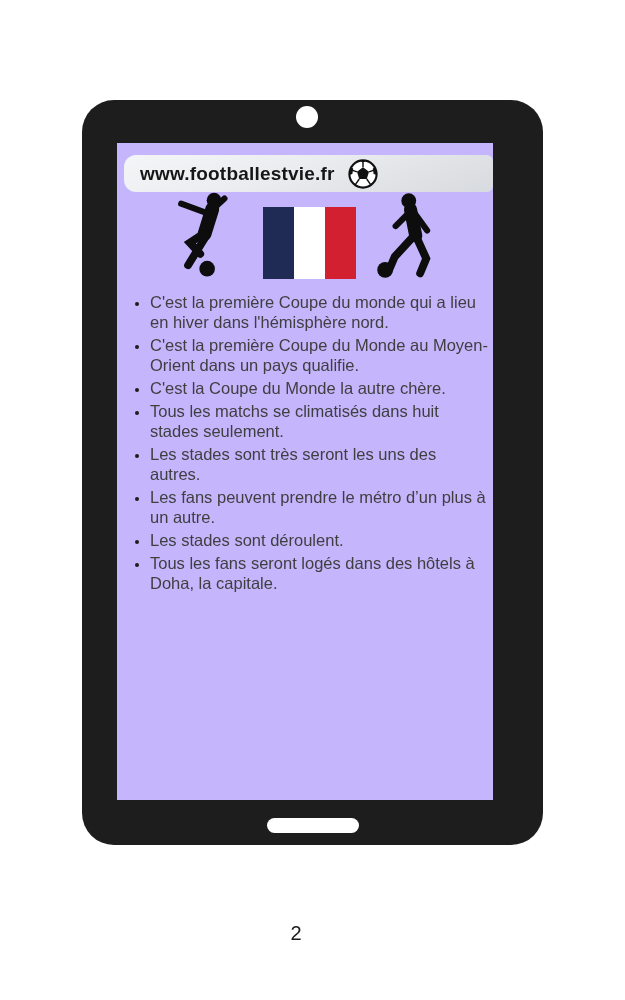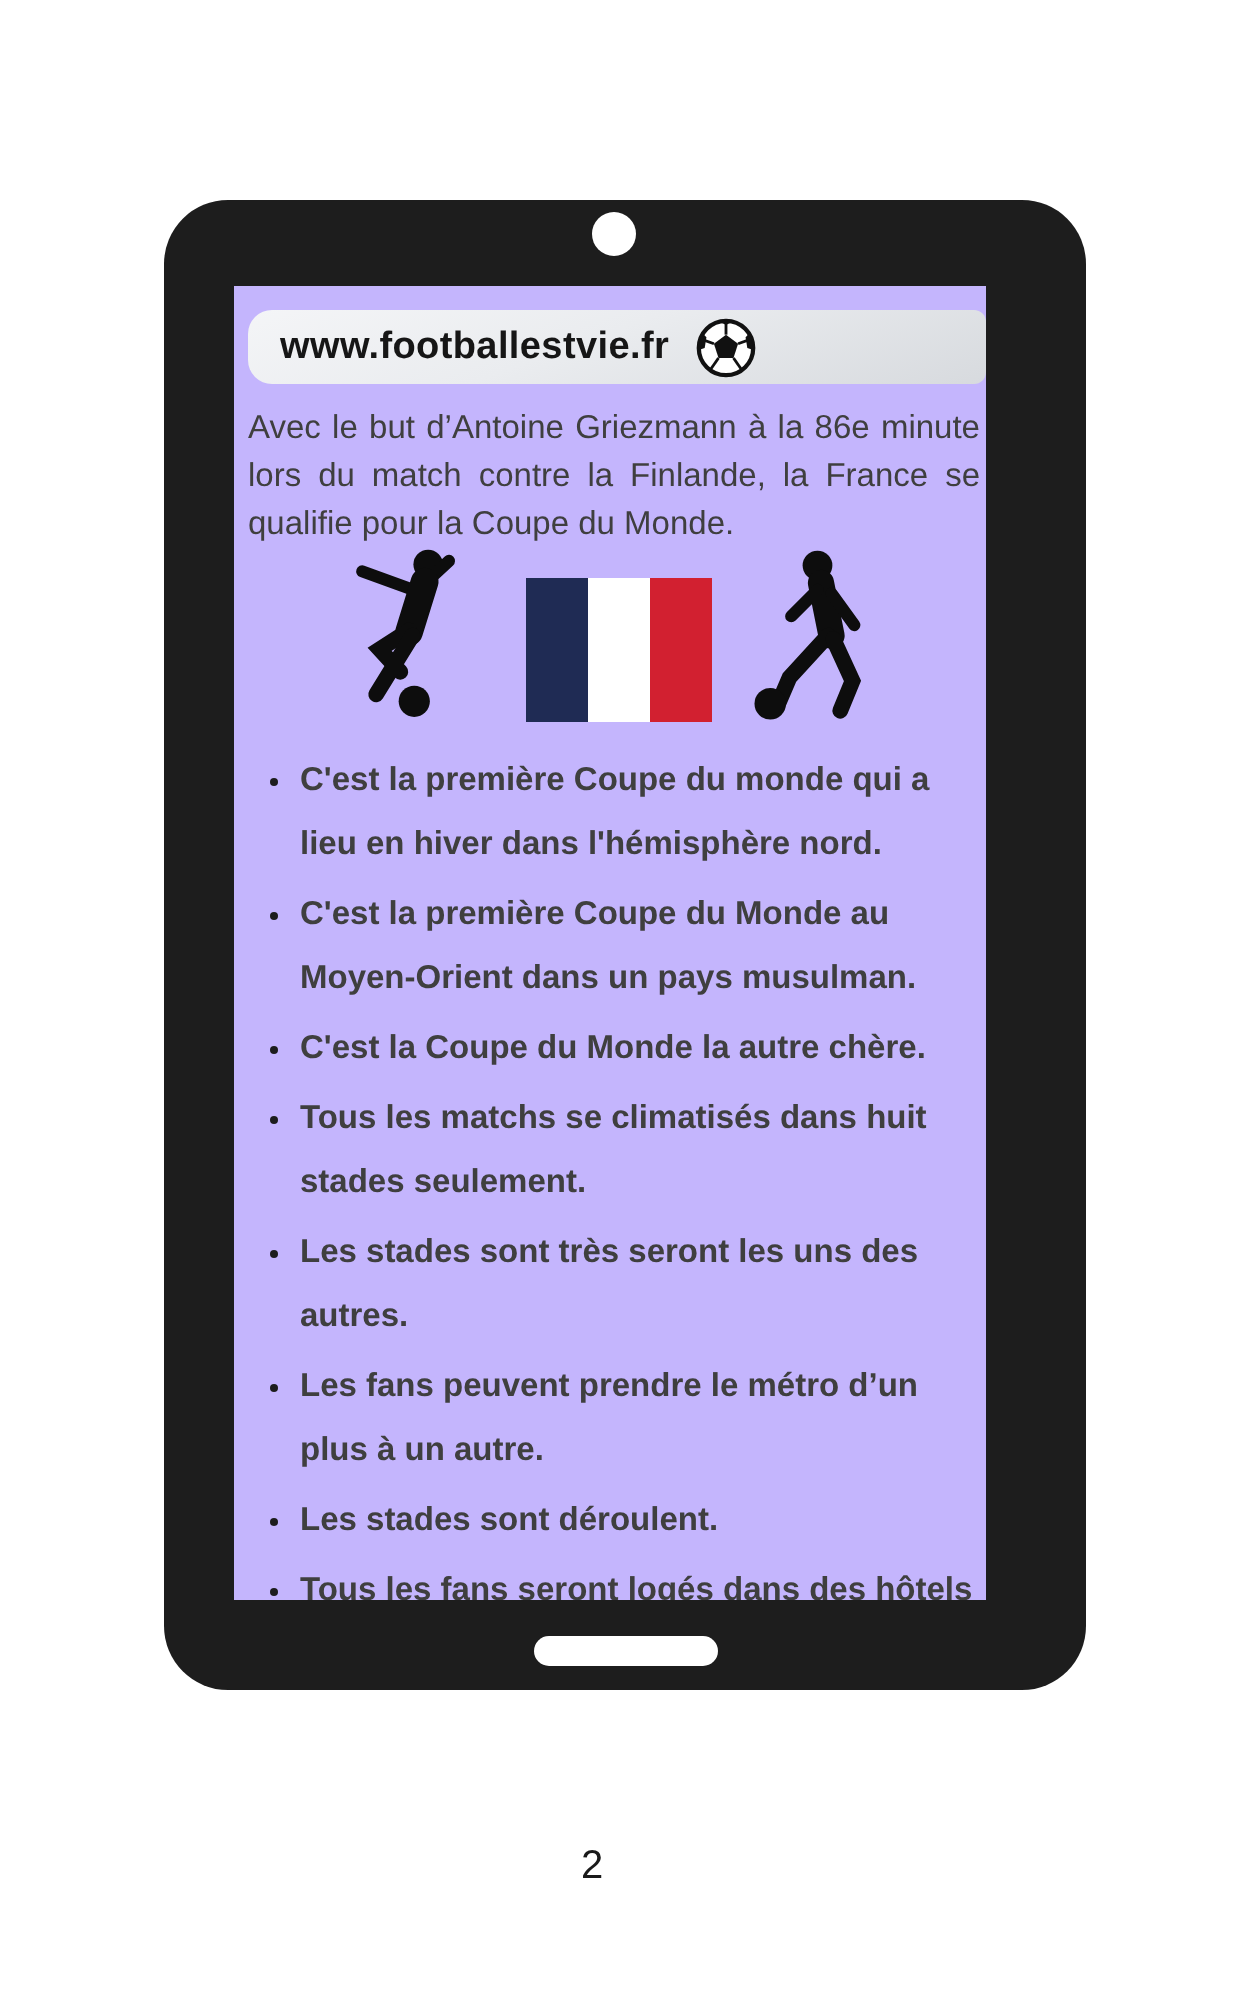--- a/index.html
+++ b/index.html
@@ -54,23 +54,22 @@
     margin-top:-6px;height:96px;
     display:flex;align-items:flex-end;justify-content:center;gap:16px;
   }
   .player svg{display:block;}
   .flag{display:flex;height:72px;width:93px;margin-bottom:3px;}
   .flag .stripe{width:31px;height:72px;}
 
   
   ul.facts{
     margin:10px 4px 0 7px;padding-left:26px;
-    font-size:16.5px;line-height:32px;color:#3f3f3f;
+    font-size:16.5px;line-height:20px;color:#3f3f3f;
     list-style:disc;
-    font-weight:bold;
   }
   ul.facts li{margin-bottom:3px;}
   ul.facts li::marker{color:#1d1d1d;font-size:14px;}
 
   
   .pagenum{
     position:absolute;top:922px;left:0;width:592px;
     text-align:center;font-size:20px;color:#1a1a1a;
   }
 </style>
@@ -106,21 +105,20 @@
               <polygon points="14,-3 22,-3 24,2 18,5 12,2"></polygon>
               <polygon points="32,9 38,13 36,20 30,18 29,12"></polygon>
               <polygon points="25,31 31,27 35,32 30,38 24,36"></polygon>
               <polygon points="11,31 5,27 1,32 6,38 12,36"></polygon>
               <polygon points="4,9 -2,13 0,20 6,18 7,12"></polygon>
             </g>
           </svg>
         </span>
       </div>
 
-      <p class="para">Avec le but d’Antoine Griezmann à la 86e minute lors du match contre la Finlande, la France se qualifie pour la Coupe du Monde.</p>
 
 
       <div class="illustration">
 
         <span class="player">
           <svg width="78" height="96" viewBox="0 0 90 100" aria-hidden="true">
             <circle cx="52" cy="11" r="8.5" fill="#0d0d0d"></circle>
             <g stroke="#0d0d0d" fill="none" stroke-linecap="round">
               <path d="M50 22 L64 9" stroke-width="7"></path>
               <path d="M47 27 L14 15" stroke-width="7"></path>
@@ -149,21 +147,21 @@
               <path d="M51 54 L62 78 L55 95" stroke-width="9"></path>
             </g>
             <circle cx="15" cy="91" r="9" fill="#0d0d0d"></circle>
           </svg>
         </span>
 
       </div>
 
       <ul class="facts">
           <li>C'est la première Coupe du monde qui a lieu en hiver dans l'hémisphère nord.</li>
-          <li>C'est la première Coupe du Monde au Moyen-Orient dans un pays musulman.</li>
+          <li>C'est la première Coupe du Monde au Moyen-Orient dans un pays qualifie.</li>
           <li>C'est la Coupe du Monde la autre chère.</li>
           <li>Tous les matchs se climatisés dans huit stades seulement.</li>
           <li>Les stades sont très seront les uns des autres.</li>
           <li>Les fans peuvent prendre le métro d’un plus à un autre.</li>
           <li>Les stades sont déroulent.</li>
           <li>Tous les fans seront logés dans des hôtels à Doha, la capitale.</li>
         </ul>
 
     </div>
 

